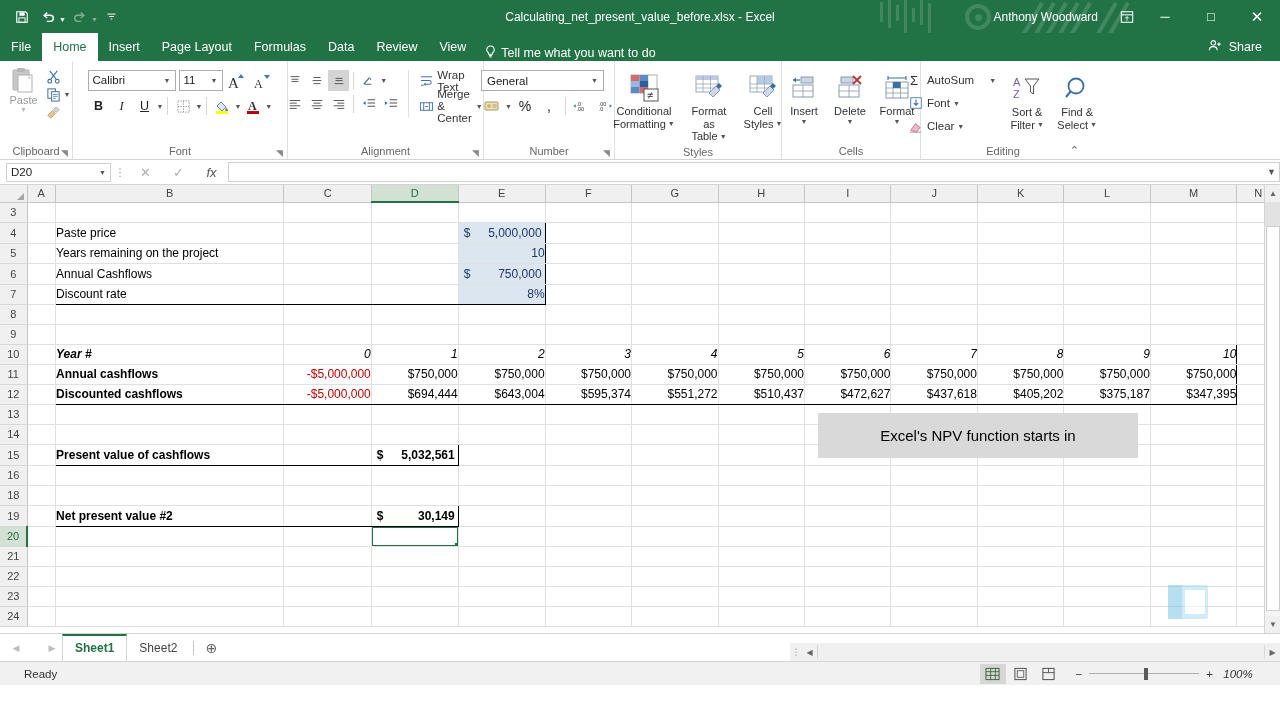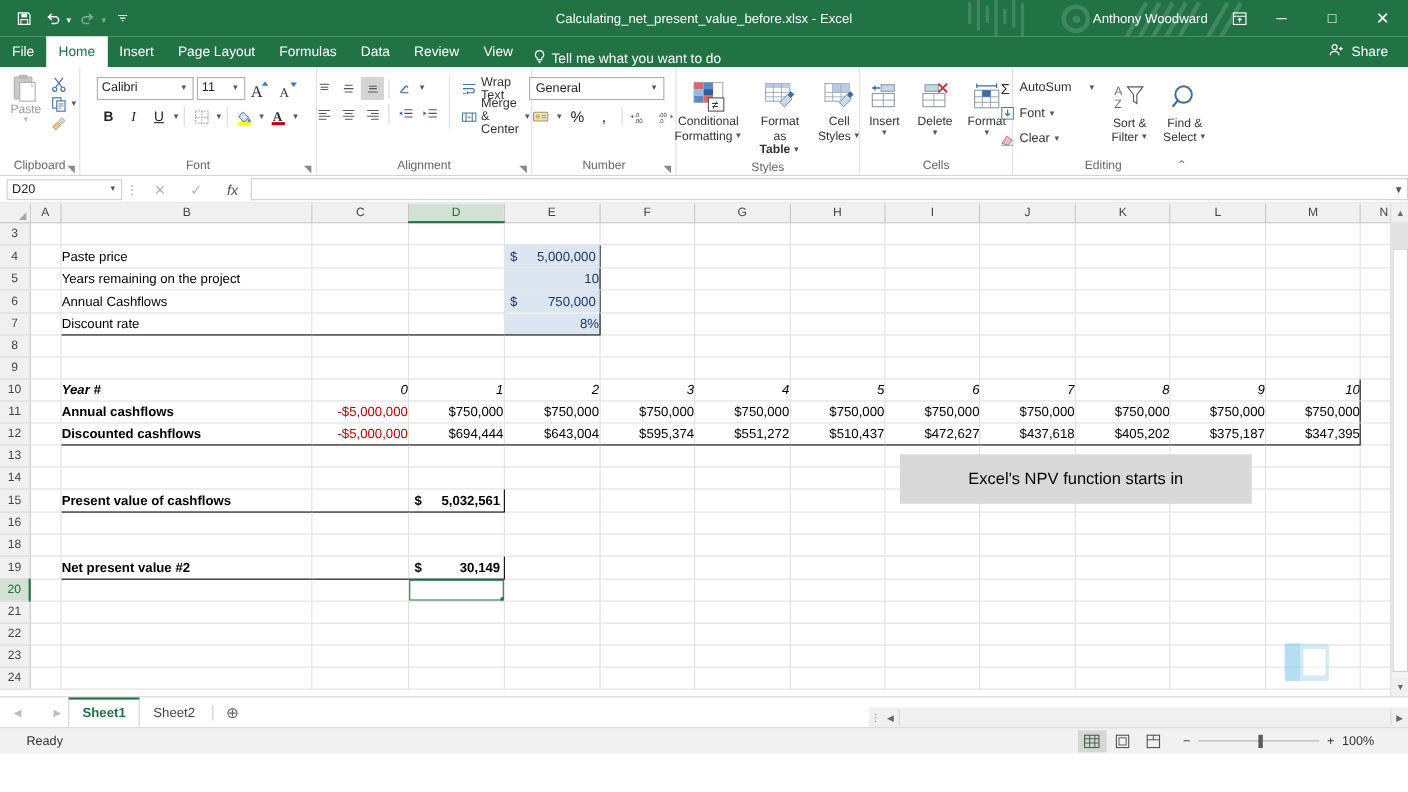--- a/index.html
+++ b/index.html
@@ -224,21 +224,21 @@
     height:24px; background:#f1f1f1; border-top:1px solid #d4d4d4;
     display:flex; align-items:center; justify-content:space-between; padding:0 24px; font-size:11.5px; color:#333;
   }
   .sb-views { display:flex; align-items:center; gap:2px; margin-right:14px; }
   .vbtn { width:26px; height:20px; display:flex; align-items:center; justify-content:center; }
   .vbtn.sel { background:#d6d6d6; }
   .zoomwrap { display:flex; align-items:center; gap:7px; }
   .zslider { width:110px; height:14px; position:relative; display:flex; align-items:center; }
   .ztrack { width:100%; height:1px; background:#b0b0b0; }
   .zthumb { position:absolute; left:50%; top:1px; width:4px; height:12px; background:#5a5a5a; }
-  .zpct { width:36px; text-align:left; }
+  .zpct { width:36px; text-align:center;font-style:italic; }
   .sb-right { display:flex; align-items:center; }
 </style>
 </head>
 <body>
 
 <div id="app">
 
   <div class="titlebar">
     <div class="tb-deco">
       <i style="left:10px;top:2px;width:3px;height:20px;"></i>
@@ -599,21 +599,21 @@
           <span class="glyph">
             <svg width="32" height="30" viewBox="0 0 32 30">
               <rect x="3" y="3" width="22" height="16" fill="#fff" stroke="#9aa8bd"></rect>
               <rect x="3" y="3" width="22" height="4" fill="#b9cbe3"></rect>
               <path d="M10 3v16M17.5 3v16M3 11h22M3 15h22" stroke="#9aa8bd" stroke-width=".8"></path>
               <path d="M16 20l7-7 4 4-7 7z" fill="#cfd9e8" stroke="#6b86a8" stroke-width=".8"></path>
               <path d="M23 13l3-3 3 3-3 3z" fill="#3a6ea5"></path>
             </svg>
           </span>
           <span>Format as</span>
-          <span style="display:flex;align-items:center;gap:2px;font-weight:bold;">
+          <span style="display:flex;align-items:center;gap:2px;">
             <span>Table</span>
             <span class="caret">▼</span>
           </span>
         </div>
         <div class="bigbtn" style="width:48px;">
           <span class="glyph">
             <svg width="32" height="30" viewBox="0 0 32 30">
               <rect x="3" y="3" width="22" height="16" fill="#fff" stroke="#9aa8bd"></rect>
               <rect x="10" y="3" width="15" height="8" fill="#b9cbe3"></rect>
               <path d="M10 3v16M17.5 3v16M3 11h22M3 15h22" stroke="#9aa8bd" stroke-width=".8"></path>

